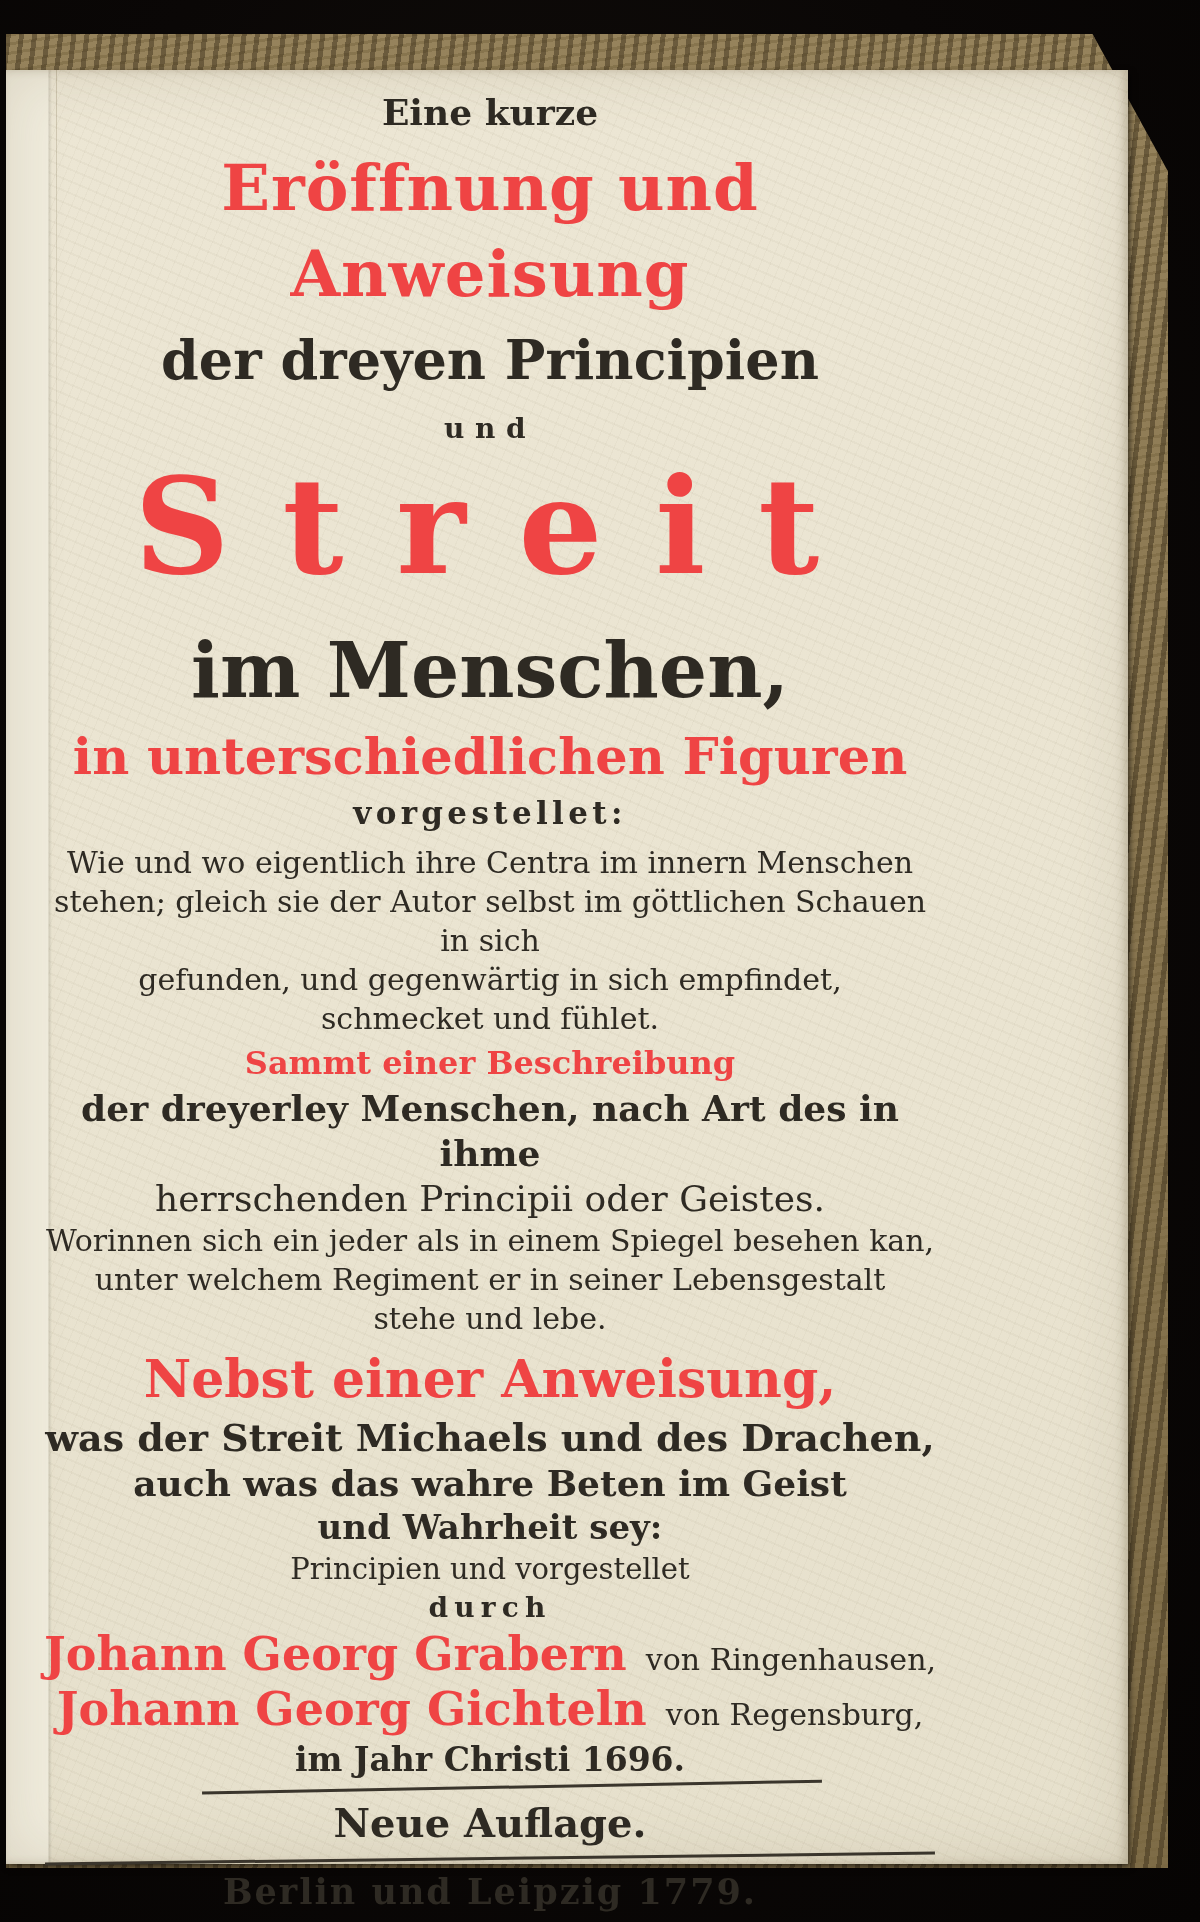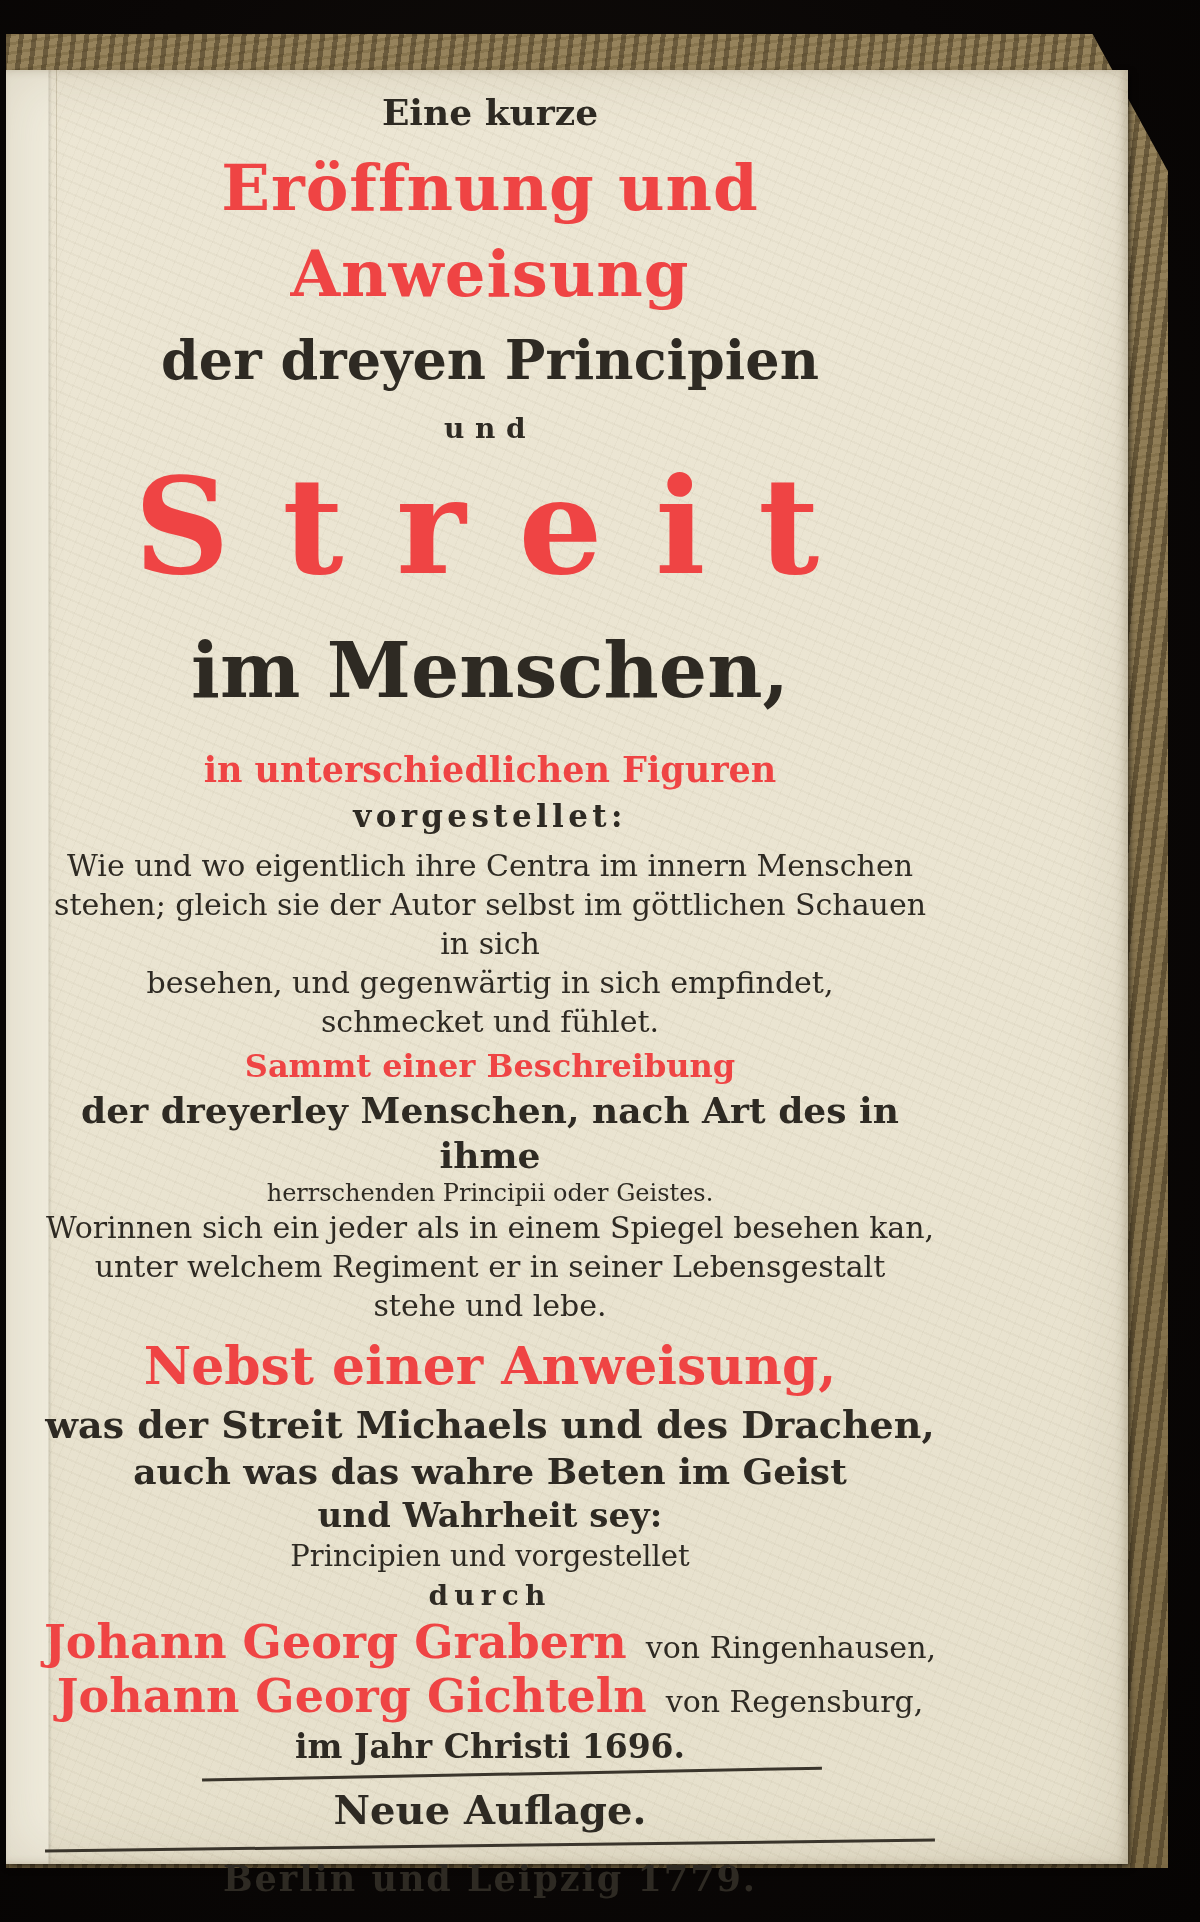--- a/index.html
+++ b/index.html
@@ -39,24 +39,24 @@
     text-align: center;
     color: #2e2a23;
   }
   .red { color: #ef4444; }
   .kicker { margin-top: 20px; font-size: 36px; font-weight: bold; line-height: 1.25; }
   .h-red1 { margin-top: 10px; font-size: 64px; font-weight: bold; line-height: 1.35; letter-spacing: 1px; }
   .h-sub1 { margin-top: 6px; font-size: 54px; font-weight: bold; line-height: 1.35; }
   .connector { margin-top: 10px; font-size: 28px; font-weight: bold; letter-spacing: 0.38em; line-height: 1.6; }
   .main-word { font-size: 132px; font-weight: bold; line-height: 1.15; letter-spacing: 0.40em; margin-left: 0.2em; white-space: nowrap; }
   .h-sub2 { margin-top: 20px; font-size: 76px; font-weight: bold; line-height: 1.25; }
-  .h-red2 { margin-top: 28px; font-size: 35px; font-weight: bold; line-height: 1.35; }
+  .h-red2 { margin-top: 4px; font-size: 51px; font-weight: bold; line-height: 1.35; }
   .presented { margin-top: 2px; font-size: 31px; font-weight: bold; letter-spacing: 0.14em; line-height: 1.3; }
   .body-s { font-size: 30px; line-height: 1.3; }
-  .body-m { font-size: 24px; line-height: 1.25; }
+  .body-m { font-size: 36px; line-height: 1.25; }
   .body-l { font-size: 36px; font-weight: bold; line-height: 1.25; }
   .para1 { margin-top: 10px; }
   .h-red3 { margin-top: 4px; font-size: 32px; font-weight: bold; line-height: 1.35; }
   .h-red4 { margin-top: 6px; font-size: 52px; font-weight: bold; line-height: 1.35; }
   .body4-1 { font-size: 38px; font-weight: bold; line-height: 1.25; }
   .body4-2 { font-size: 36px; font-weight: bold; line-height: 1.25; }
   .body4-3 { font-size: 34px; font-weight: bold; line-height: 1.25; }
   .colo1 { margin-top: 2px; font-size: 29px; line-height: 1.3; }
   .colo2 { margin-top: 2px; font-size: 28px; font-weight: bold; letter-spacing: 0.22em; line-height: 1.25; }
   .author-line { line-height: 1.1; margin-top: 4px; white-space: nowrap; }
@@ -95,21 +95,21 @@
   <div class="h-sub1">der dreyen Principien</div>
   <div class="connector">und</div>
   <div class="main-word red">Streit</div>
   <div class="h-sub2">im Menschen,</div>
   <div class="h-red2 red">in unterschiedlichen Figuren</div>
   <div class="presented">vorgestellet:</div>
 
   <div class="para1">
     <div class="body-s">Wie und wo eigentlich ihre Centra im innern Menschen</div>
     <div class="body-s">stehen; gleich sie der Autor selbst im göttlichen Schauen in sich</div>
-    <div class="body-s">besehen, und gegenwärtig in sich empfindet,</div>
+    <div class="body-s">gefunden, und gegenwärtig in sich empfindet,</div>
     <div class="body-s">schmecket und fühlet.</div>
   </div>
 
   <div class="h-red3 red">Sammt einer Beschreibung</div>
   <div>
     <div class="body-l">der dreyerley Menschen, nach Art des in ihme</div>
     <div class="body-m">herrschenden Principii oder Geistes.</div>
   </div>
   <div>
     <div class="body-s">Worinnen sich ein jeder als in einem Spiegel besehen kan,</div>

